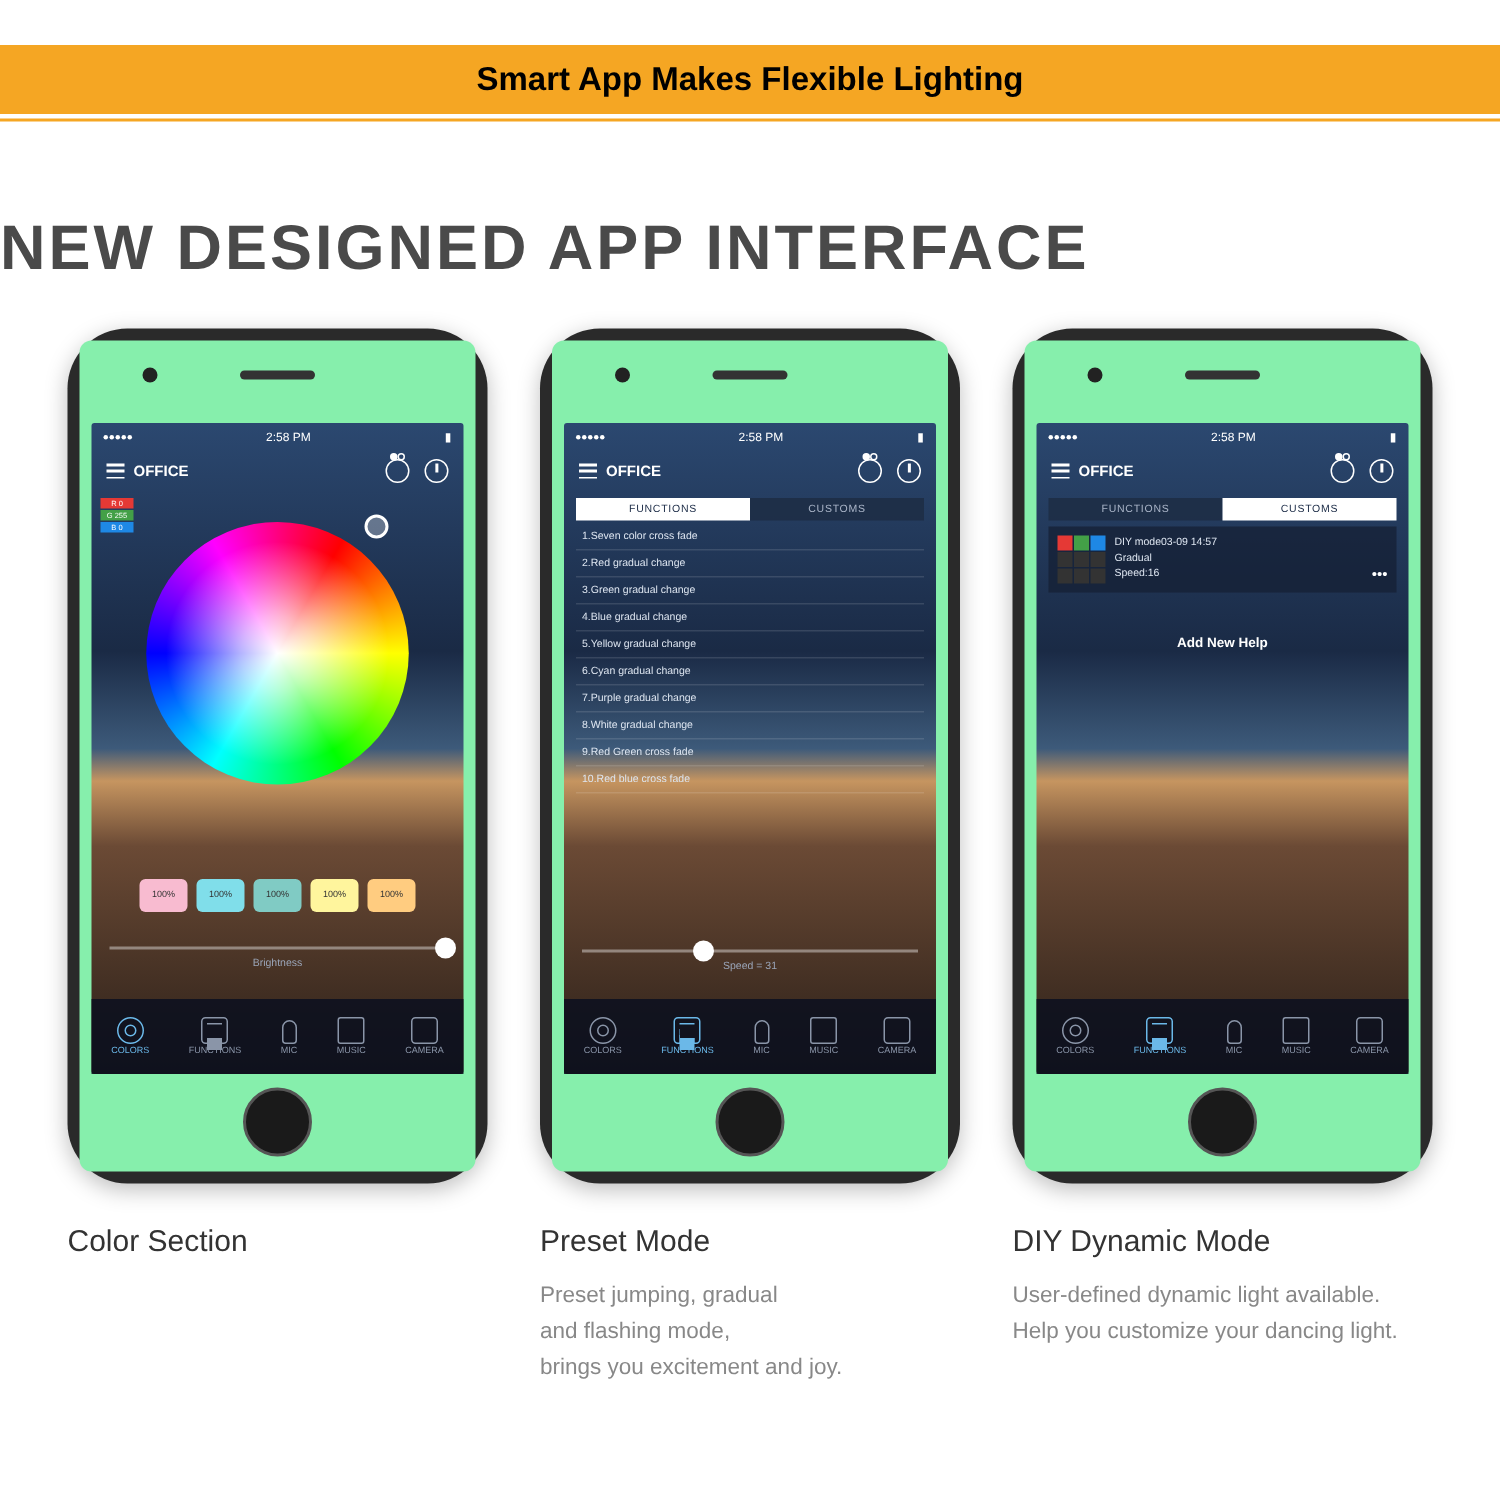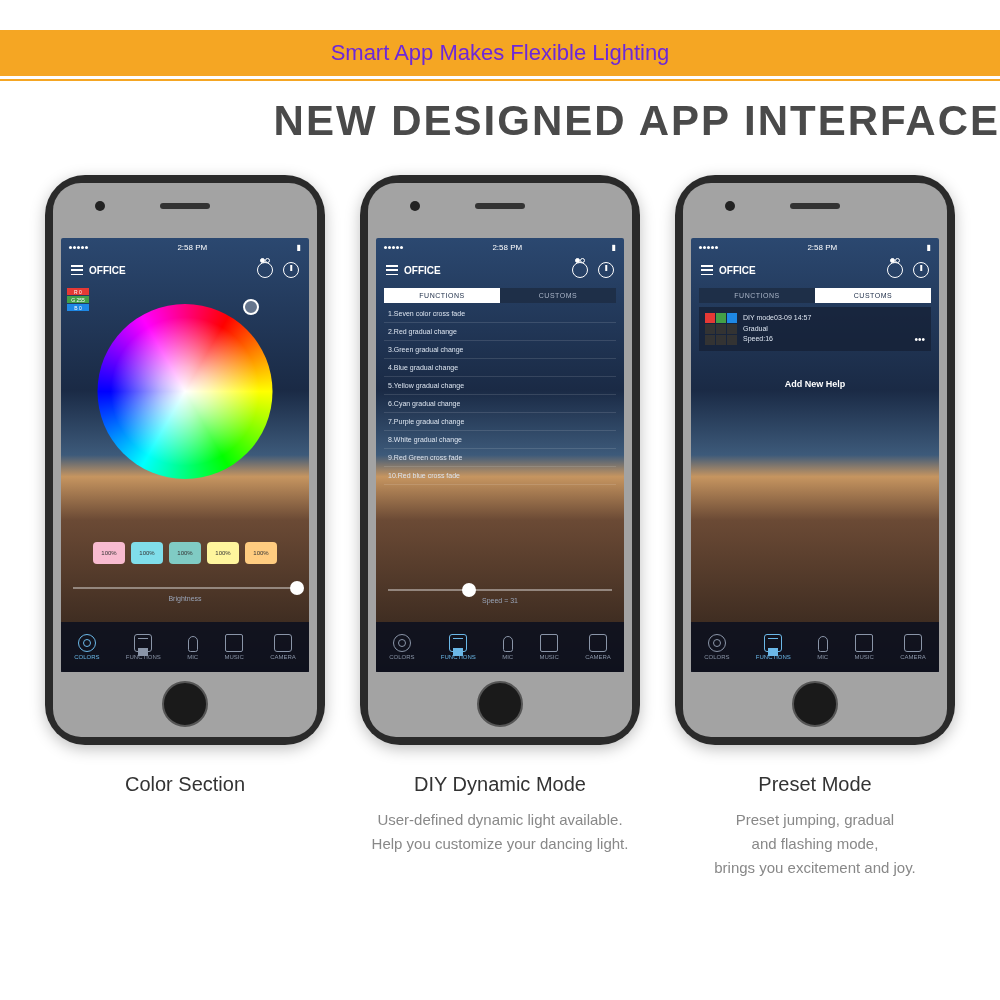--- a/index.html
+++ b/index.html
@@ -1,22 +1,22 @@
 <!DOCTYPE html>
 <html><head>
 <meta charset="utf-8">
 <style>
 * { margin:0; padding:0; box-sizing:border-box; }
 body { width:1000px; height:1000px; background:#fff; font-family:Arial,Helvetica,sans-serif; overflow:hidden; }
-.banner { background:#f5a623; color:#6d28d9; text-align:center; padding:10px 0; font-size:22px; font-weight:400; margin-top:30px; }
+.banner { background:#f5a623; color:#000000; text-align:center; padding:10px 0; font-size:22px; font-weight:700; margin-top:30px; }
 .banner-border { height:2px; background:#f5a623; margin-top:3px; }
-.main-title { text-align:right; font-size:42px; font-weight:800; color:#4a4a4a; letter-spacing:2px; margin:16px 0 30px; }
+.main-title { text-align:left; font-size:42px; font-weight:800; color:#4a4a4a; letter-spacing:2px; margin:60px 0 30px; }
 .phones-row { display:flex; justify-content:center; gap:35px; padding:0 30px; }
 .phone { width:280px; height:570px; background:#2a2a2a; border-radius:40px; padding:8px; position:relative; box-shadow:0 4px 15px rgba(0,0,0,0.25); }
-.phone-inner { width:100%; height:100%; background:#a3a3a3; border-radius:28px; position:relative; overflow:hidden; }
+.phone-inner { width:100%; height:100%; background:#86efac; border-radius:8px; position:relative; overflow:hidden; }
 .speaker { position:absolute; top:20px; left:50%; transform:translateX(-50%); width:50px; height:6px; background:#333; border-radius:3px; }
 .camera { position:absolute; top:18px; left:50%; transform:translateX(-90px); width:10px; height:10px; background:#222; border-radius:50%; }
 .home-btn { position:absolute; bottom:10px; left:50%; transform:translateX(-50%); width:46px; height:46px; border:2px solid #555; border-radius:50%; background:#1a1a1a; }
 .screen { position:absolute; top:55px; left:8px; right:8px; bottom:65px; background:linear-gradient(180deg,#2b4870 0%,#1a2a45 35%,#3d5a7a 50%,#c69560 55%,#6b4a35 65%,#2a1f18 100%); border-radius:2px; display:flex; flex-direction:column; }
 .statusbar { height:18px; display:flex; justify-content:space-between; align-items:center; padding:0 8px; font-size:8px; color:#fff; }
 .statusbar .dots { display:flex; gap:1px; align-items:center; }
 .statusbar .dots span { width:3px; height:3px; background:#fff; border-radius:50%; }
 .appbar { height:28px; display:flex; align-items:center; justify-content:space-between; padding:0 10px; color:#fff; font-size:10px; font-weight:600; }
 .appbar-left { display:flex; align-items:center; gap:6px; }
 .menu-icon { width:12px; height:10px; display:flex; flex-direction:column; justify-content:space-between; }
@@ -64,21 +64,21 @@
 .speed-label { text-align:center; color:#9aa5b8; font-size:7px; margin-top:6px; }
 
 .diy-card { margin:4px 8px; background:rgba(20,30,50,0.7); padding:6px; display:flex; gap:6px; }
 .diy-swatches { display:grid; grid-template-columns:repeat(3,10px); grid-auto-rows:10px; gap:1px; }
 .diy-swatches span { display:block; }
 .diy-info { flex:1; color:#dde5f0; font-size:7px; line-height:1.5; }
 .diy-dots { color:#fff; align-self:flex-end; font-size:10px; }
 .add-mode { text-align:center; color:#fff; font-size:9px; font-weight:600; margin-top:28px; }
 
 .captions { display:flex; justify-content:center; gap:35px; padding:28px 30px 0; }
-.caption { width:280px; text-align:center; }
+.caption { width:280px; text-align:left; }
 .caption h3 { font-size:20px; font-weight:500; color:#333; margin-bottom:12px; }
 .caption p { font-size:15px; color:#888; line-height:1.6; }
 </style>
 </head>
 <body>
 
 <div class="banner">Smart App Makes Flexible Lighting</div>
 <div class="banner-border"></div>
 
 <h1 class="main-title">NEW DESIGNED APP INTERFACE</h1>
@@ -328,20 +328,20 @@
     </div>
   </div>
 
 </div>
 
 <div class="captions">
   <div class="caption">
     <h3>Color Section</h3>
   </div>
   <div class="caption">
+    <h3>Preset Mode</h3>
+    <p>Preset jumping, gradual<br>and flashing mode,<br>brings you excitement and joy.</p>
+  </div>
+  <div class="caption">
     <h3>DIY Dynamic Mode</h3>
     <p>User-defined dynamic light available.<br>Help you customize your dancing light.</p>
   </div>
-  <div class="caption">
-    <h3>Preset Mode</h3>
-    <p>Preset jumping, gradual<br>and flashing mode,<br>brings you excitement and joy.</p>
-  </div>
 </div>
 
 </body></html>

